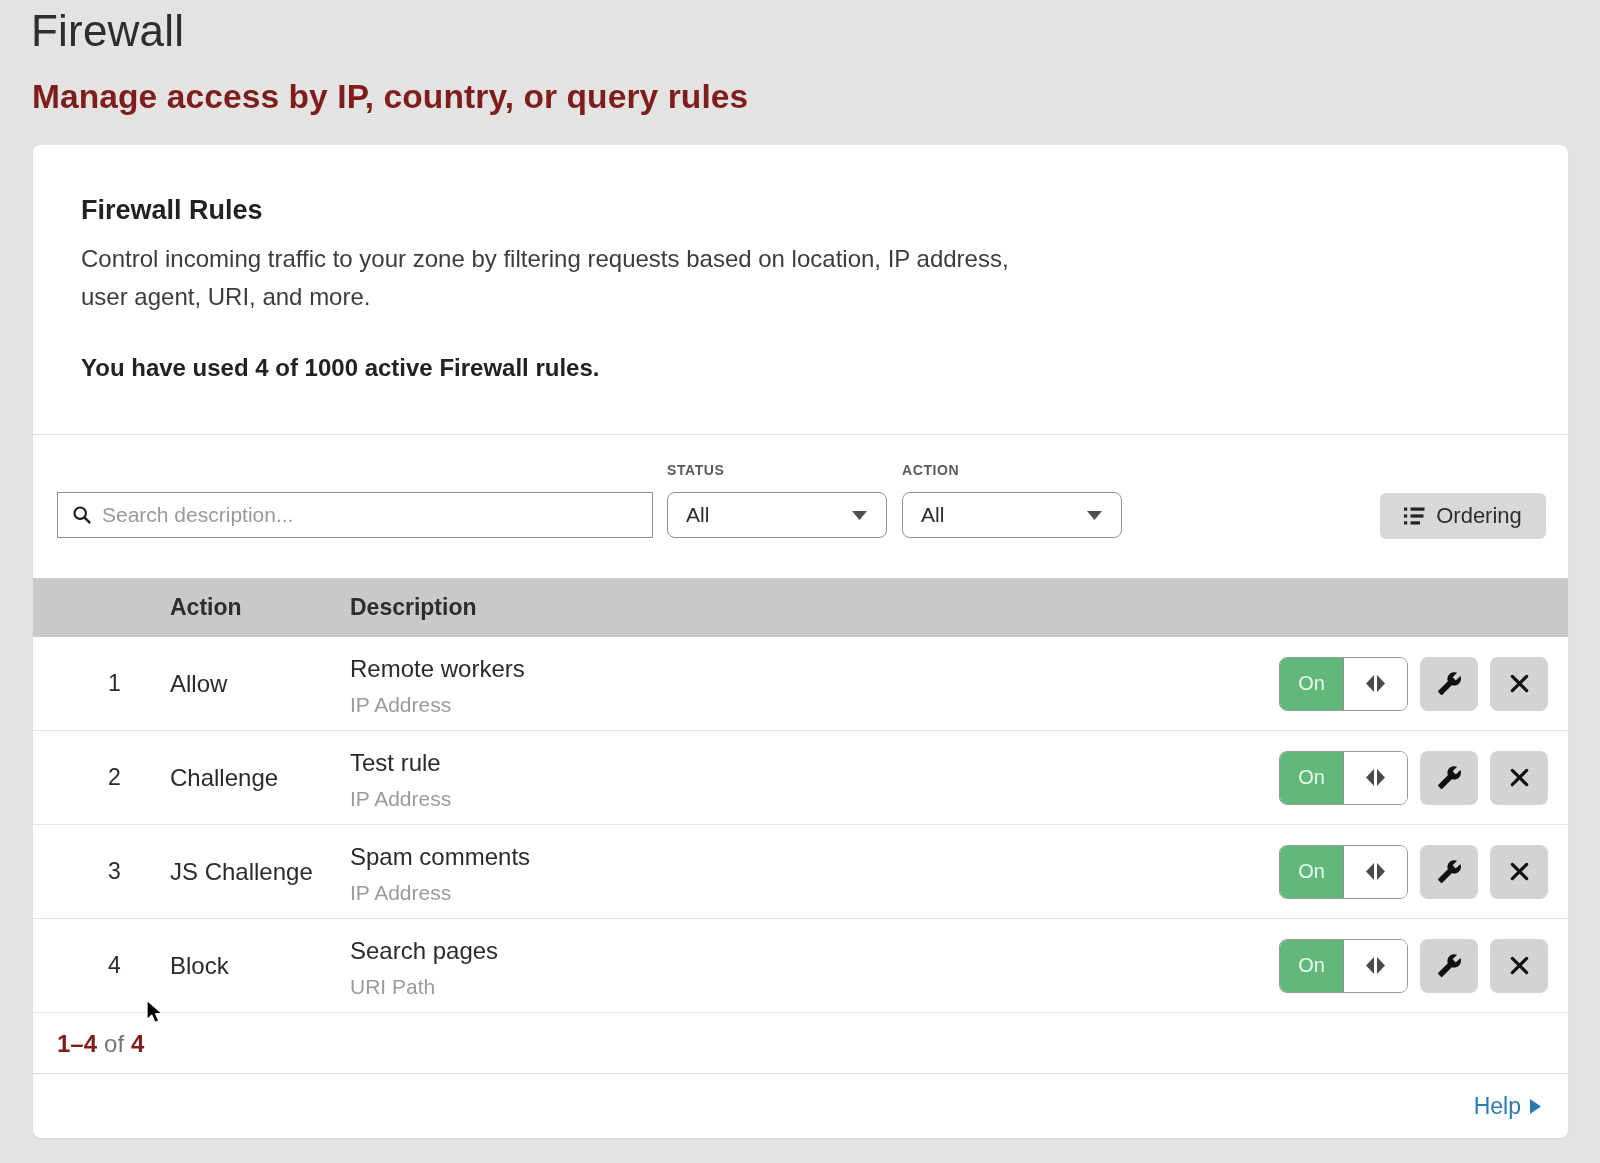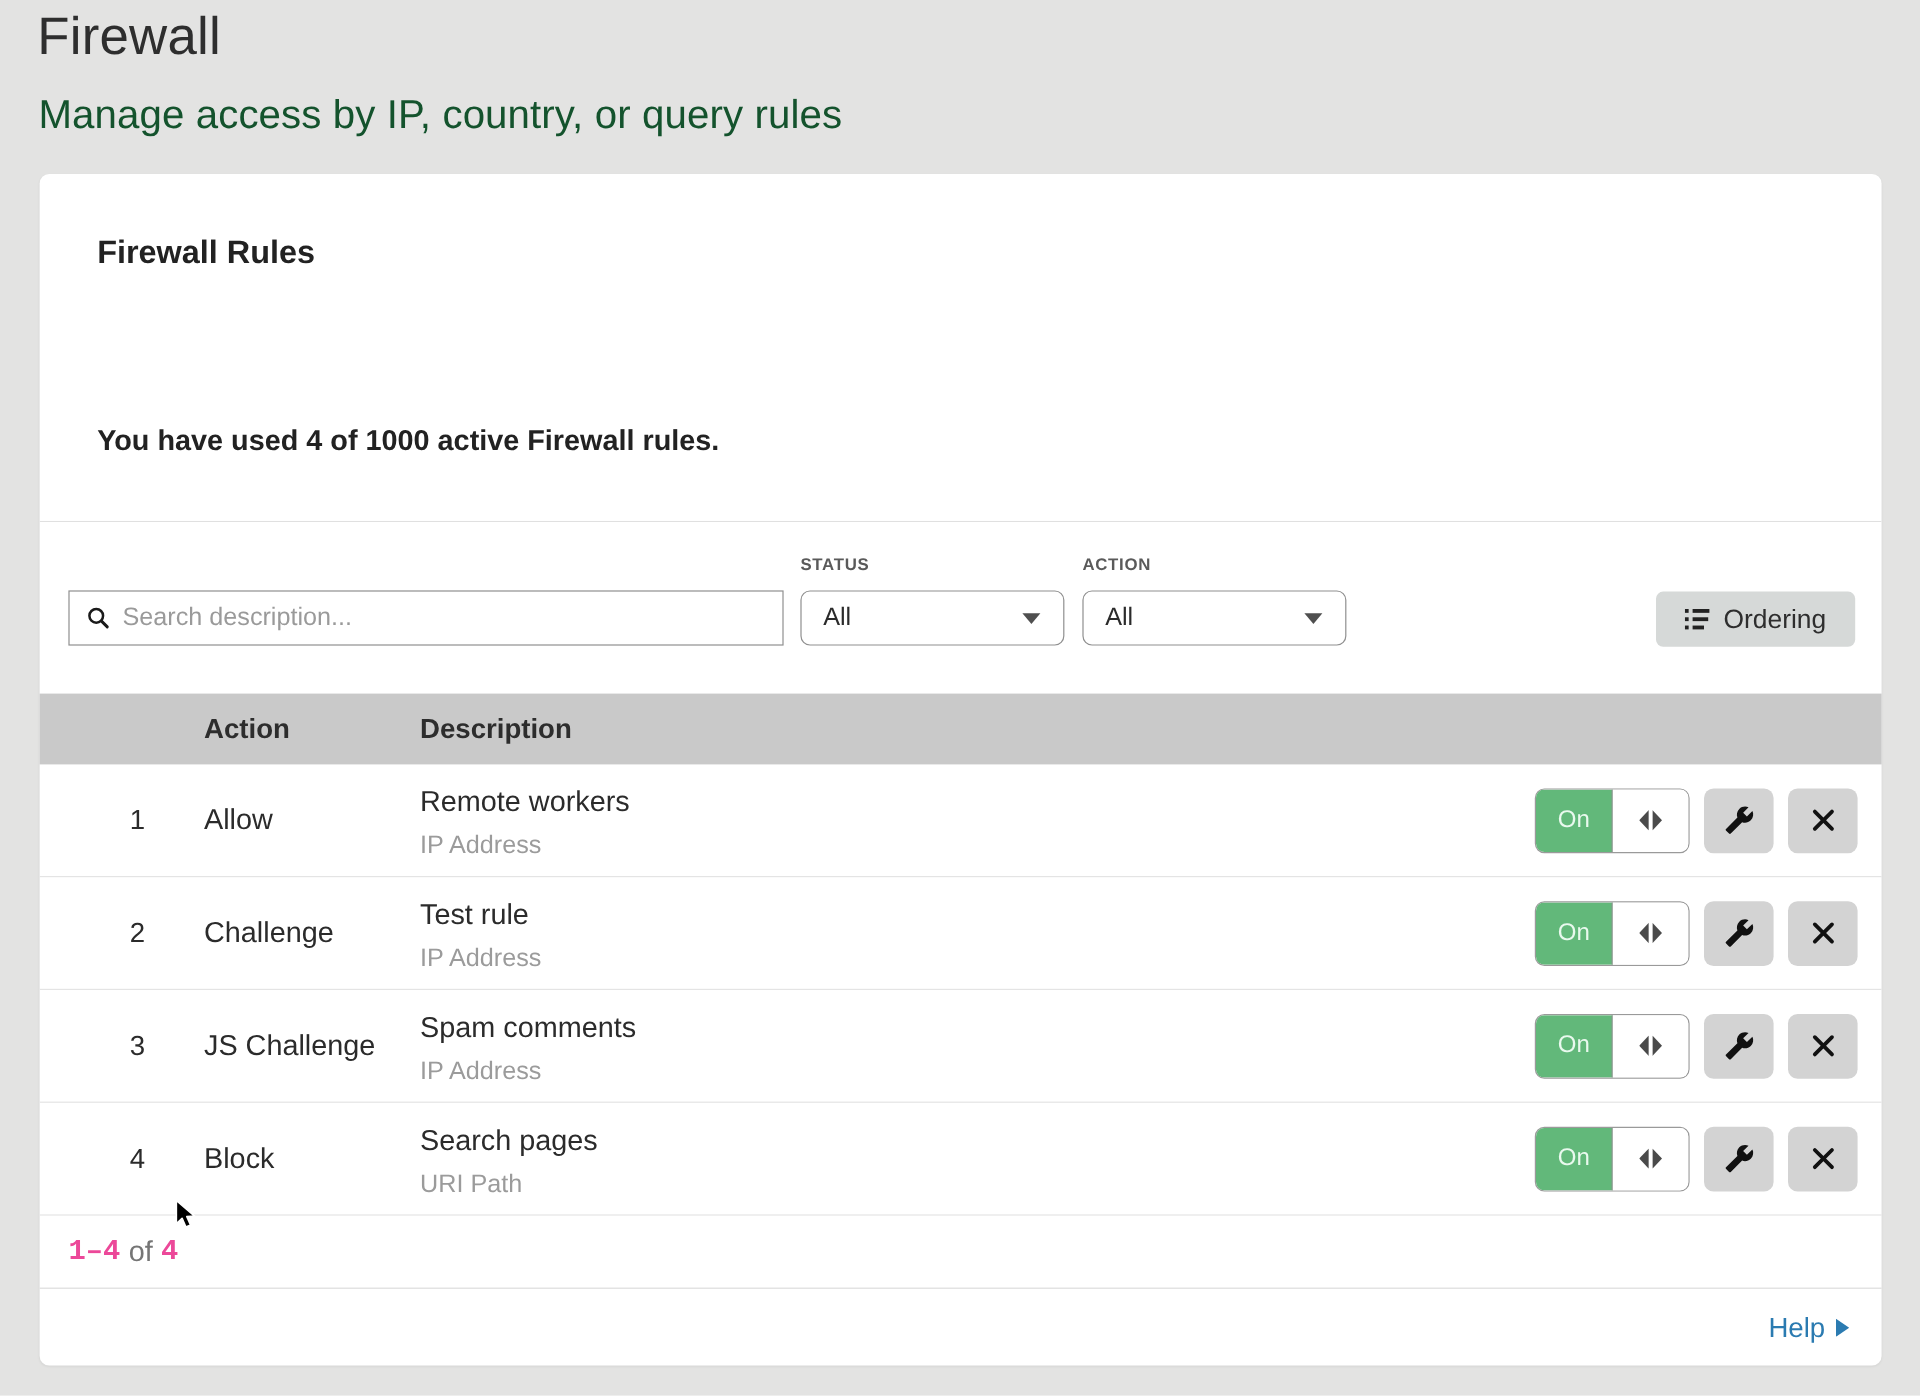--- a/index.html
+++ b/index.html
@@ -12,21 +12,21 @@
     color:#2f2f2f;
   }
   
   .page-title {
     position:absolute; left:31px; top:6px;
     font-size:44px; font-weight:400; color:#2e2e2e;
     letter-spacing:0.2px;
   }
   .page-subtitle {
     position:absolute; left:32px; top:78px;
-    font-size:33.5px; font-weight:400; color:#14532d;
+    font-size:33.5px; font-weight:700; color:#7f1d1d;
     letter-spacing:0.1px;
   }
   
   .card {
     position:absolute; left:33px; top:145px;
     width:1535px; height:993px;
     background:#ffffff; border-radius:8px;
     box-shadow:0 1px 2px rgba(0,0,0,0.05);
   }
   
@@ -161,21 +161,21 @@
     display:flex; align-items:center; justify-content:center;
     cursor:pointer;
   }
   
   .tfoot {
     position:absolute; left:0; top:869px; right:0; height:60px;
     border-bottom:1px solid #dcdcdc;
     display:flex; align-items:center; padding-left:24px;
     font-size:24px; color:#757575;
   }
-  .tfoot .strong { font-weight:700; color:#ec4899;font-family:Liberation Mono, monospace; }
+  .tfoot .strong { font-weight:700; color:#7f1d1d; }
   .tfoot .of { margin:0 7px; }
   
   .help-row {
     position:absolute; left:0; top:929px; right:0; height:64px;
     display:flex; align-items:center; justify-content:flex-end;
     padding-right:27px;
     border-radius:0 0 8px 8px;
   }
   .help-link {
     display:flex; align-items:center; gap:9px;
@@ -187,20 +187,21 @@
 </head>
 <body>
 
 <h1 class="page-title">Firewall</h1>
 <div class="page-subtitle">Manage access by IP, country, or query rules</div>
 
 <div class="card">
 
   <div class="card-top">
     <h2 class="rules-heading">Firewall Rules</h2>
+    <p class="rules-desc">Control incoming traffic to your zone by filtering requests based on location, IP address, user agent, URI, and more.</p>
     <p class="rules-usage">You have used 4 of 1000 active Firewall rules.</p>
   </div>
 
   <div class="filters">
     <div class="filter-label lbl-search">SEARCH</div>
     <div class="filter-label lbl-status">STATUS</div>
     <div class="filter-label lbl-action">ACTION</div>
 
     <div class="search-box">
       <svg width="20" height="20" viewBox="0 0 20 20">

